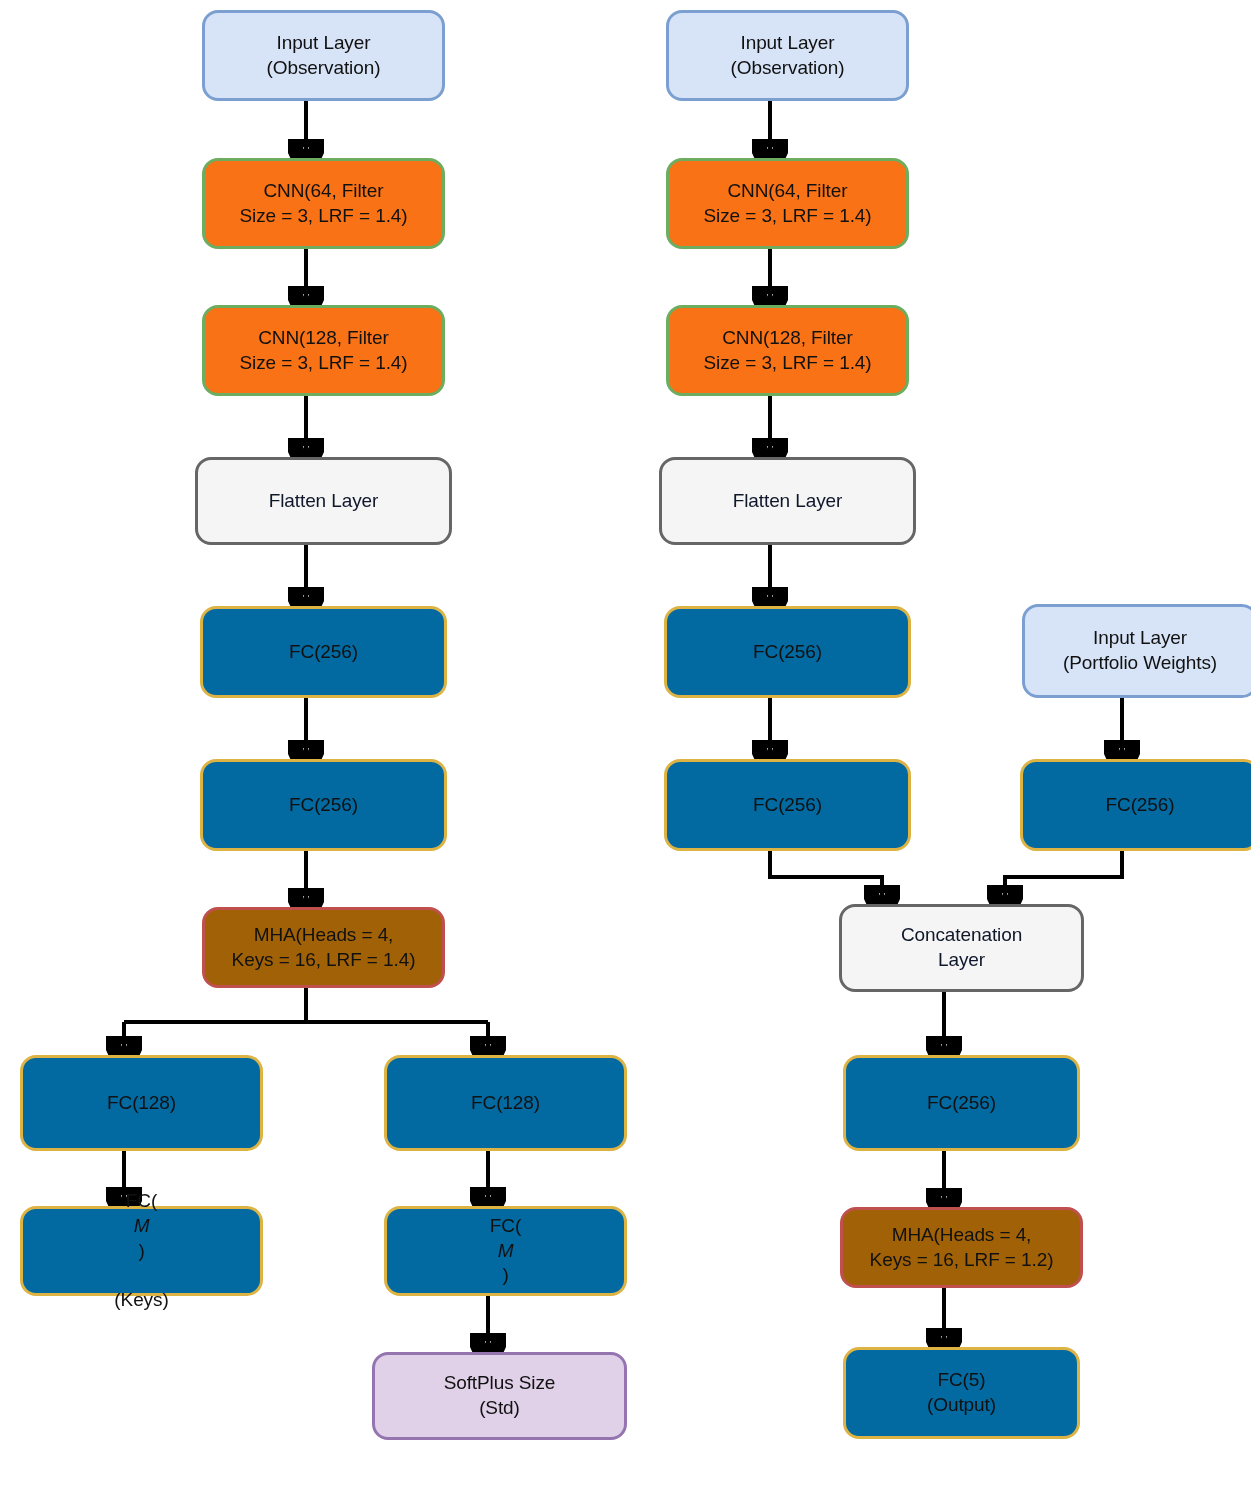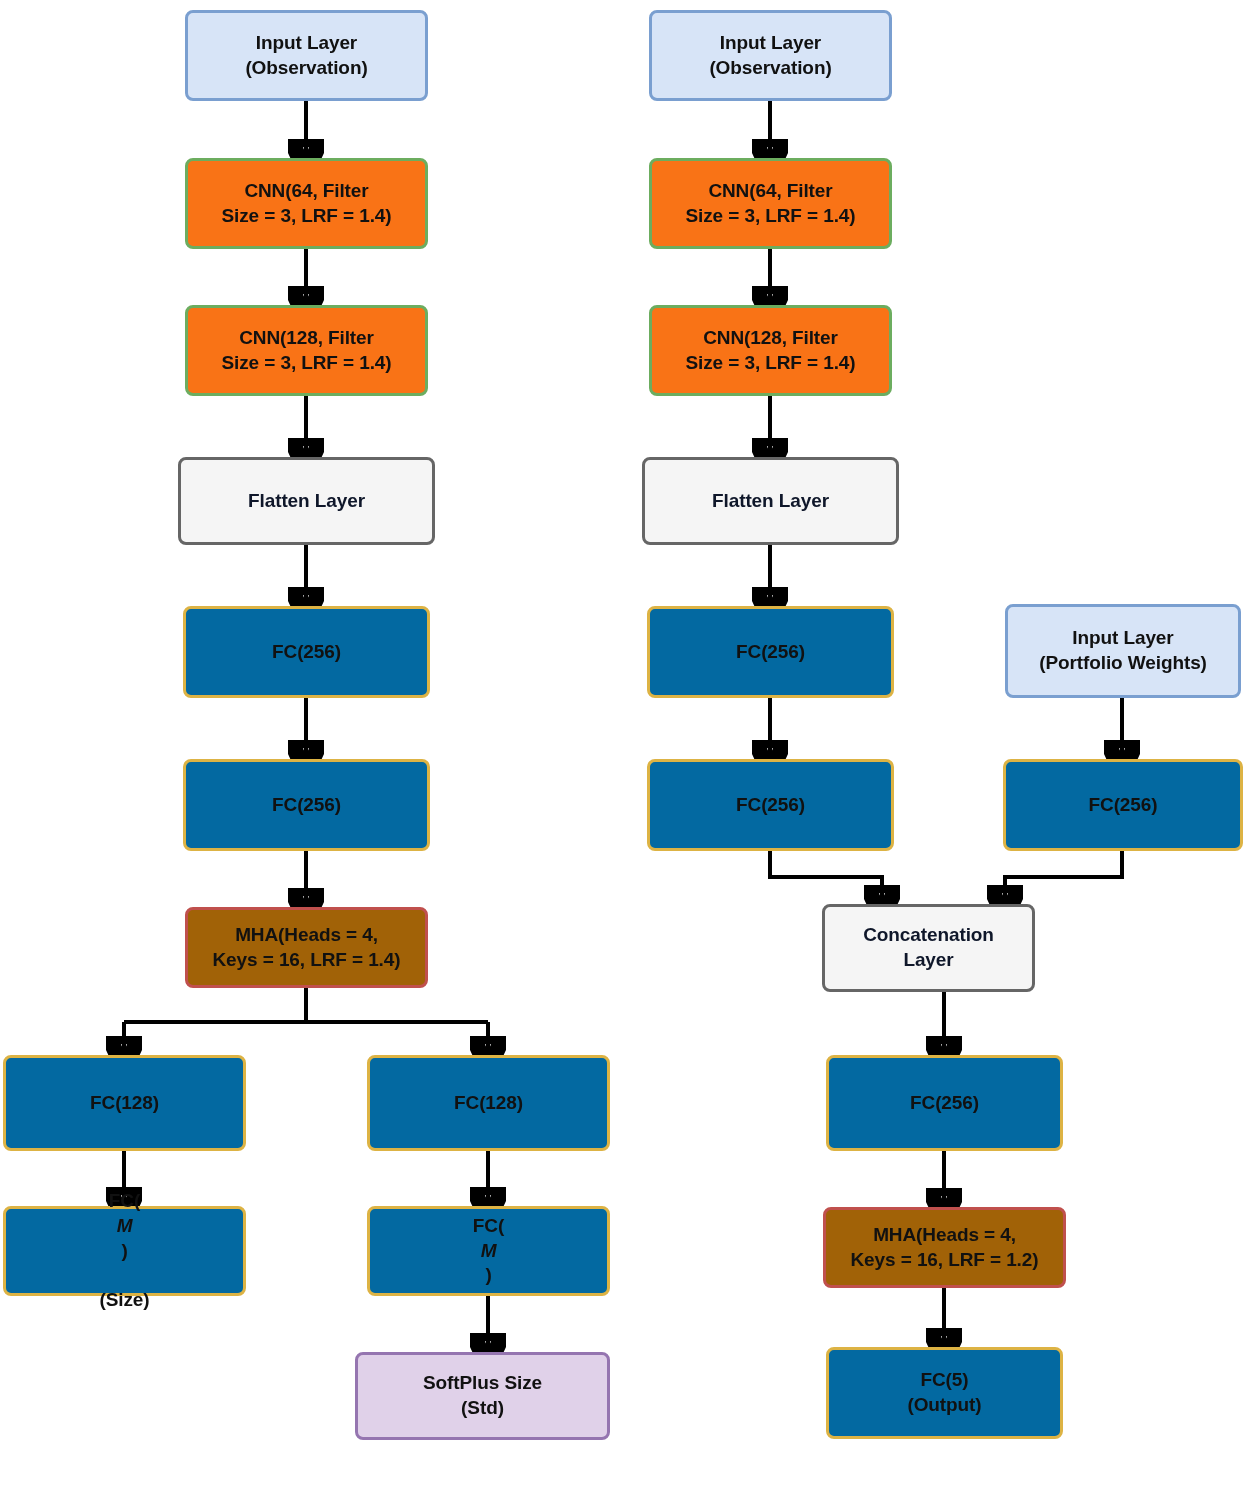--- a/index.html
+++ b/index.html
@@ -1,33 +1,34 @@
 <!DOCTYPE html>
 <html><head>
 <meta charset="utf-8">
 <style>
   html,body{margin:0;padding:0;background:#ffffff;}
   body{font-family:"Liberation Sans",sans-serif;}
   #canvas{position:relative;width:1251px;height:1494px;background:#ffffff;overflow:hidden;}
   .node{
     position:absolute;
     box-sizing:border-box;
-    border-radius:8px;
+    border-radius:16px;
     border-width:3px;
     border-style:solid;
     display:flex;
     align-items:center;
     justify-content:center;
     text-align:center;
-    font-weight:bold;
+    font-weight:normal;
     font-size:19px;
     line-height:1.3;
     color:#111111;
     letter-spacing:-0.1px;
     z-index:2;
+    margin-left:17px;
   }
   .node span{display:block;white-space:pre-line;}
   .n-input{background:#d7e4f7;border-color:#7a9fd0;}
   .n-cnn{background:#f97316;border-color:#6cad5f;}
   .n-gray{background:#f5f5f5;border-color:#666666;color:#0f172a;}
   .n-fc{background:#0369a1;border-color:#ddb344;}
   .n-mha{background:#a16207;border-color:#c0504d;}
   .n-soft{background:#e0d1e9;border-color:#9575b0;}
   .em{font-style:italic;}
   svg#wires{position:absolute;left:0;top:0;width:1251px;height:1494px;z-index:1;}
@@ -111,21 +112,21 @@
 
   <div class="node n-fc" style="left:3px;top:1055px;width:243px;height:96px;">
     <span>FC(128)</span>
   </div>
 
   <div class="node n-fc" style="left:367px;top:1055px;width:243px;height:96px;">
     <span>FC(128)</span>
   </div>
 
   <div class="node n-fc" style="left:3px;top:1206px;width:243px;height:90px;">
-    <span><span>FC(</span><span class="em">M</span><span>)</span><br><span>(Size)</span></span>
+    <span><span>FC(</span><span class="em">M</span><span>)</span><br><span>(Keys)</span></span>
   </div>
 
   <div class="node n-fc" style="left:367px;top:1206px;width:243px;height:90px;">
     <span><span>FC(</span><span class="em">M</span><span>)</span></span>
   </div>
 
   <div class="node n-soft" style="left:355px;top:1352px;width:255px;height:88px;">
     <span>SoftPlus Size
 (Std)</span>
   </div>
@@ -159,21 +160,21 @@
 
   <div class="node n-input" style="left:1005px;top:604px;width:236px;height:94px;">
     <span>Input Layer
 (Portfolio Weights)</span>
   </div>
 
   <div class="node n-fc" style="left:1003px;top:759px;width:240px;height:92px;">
     <span>FC(256)</span>
   </div>
 
-  <div class="node n-gray" style="left:822px;top:904px;width:213px;height:88px;">
+  <div class="node n-gray" style="left:822px;top:904px;width:245px;height:88px;">
     <span>Concatenation
 Layer</span>
   </div>
 
   <div class="node n-fc" style="left:826px;top:1055px;width:237px;height:96px;">
     <span>FC(256)</span>
   </div>
 
   <div class="node n-mha" style="left:823px;top:1207px;width:243px;height:81px;">
     <span>MHA(Heads = 4,

